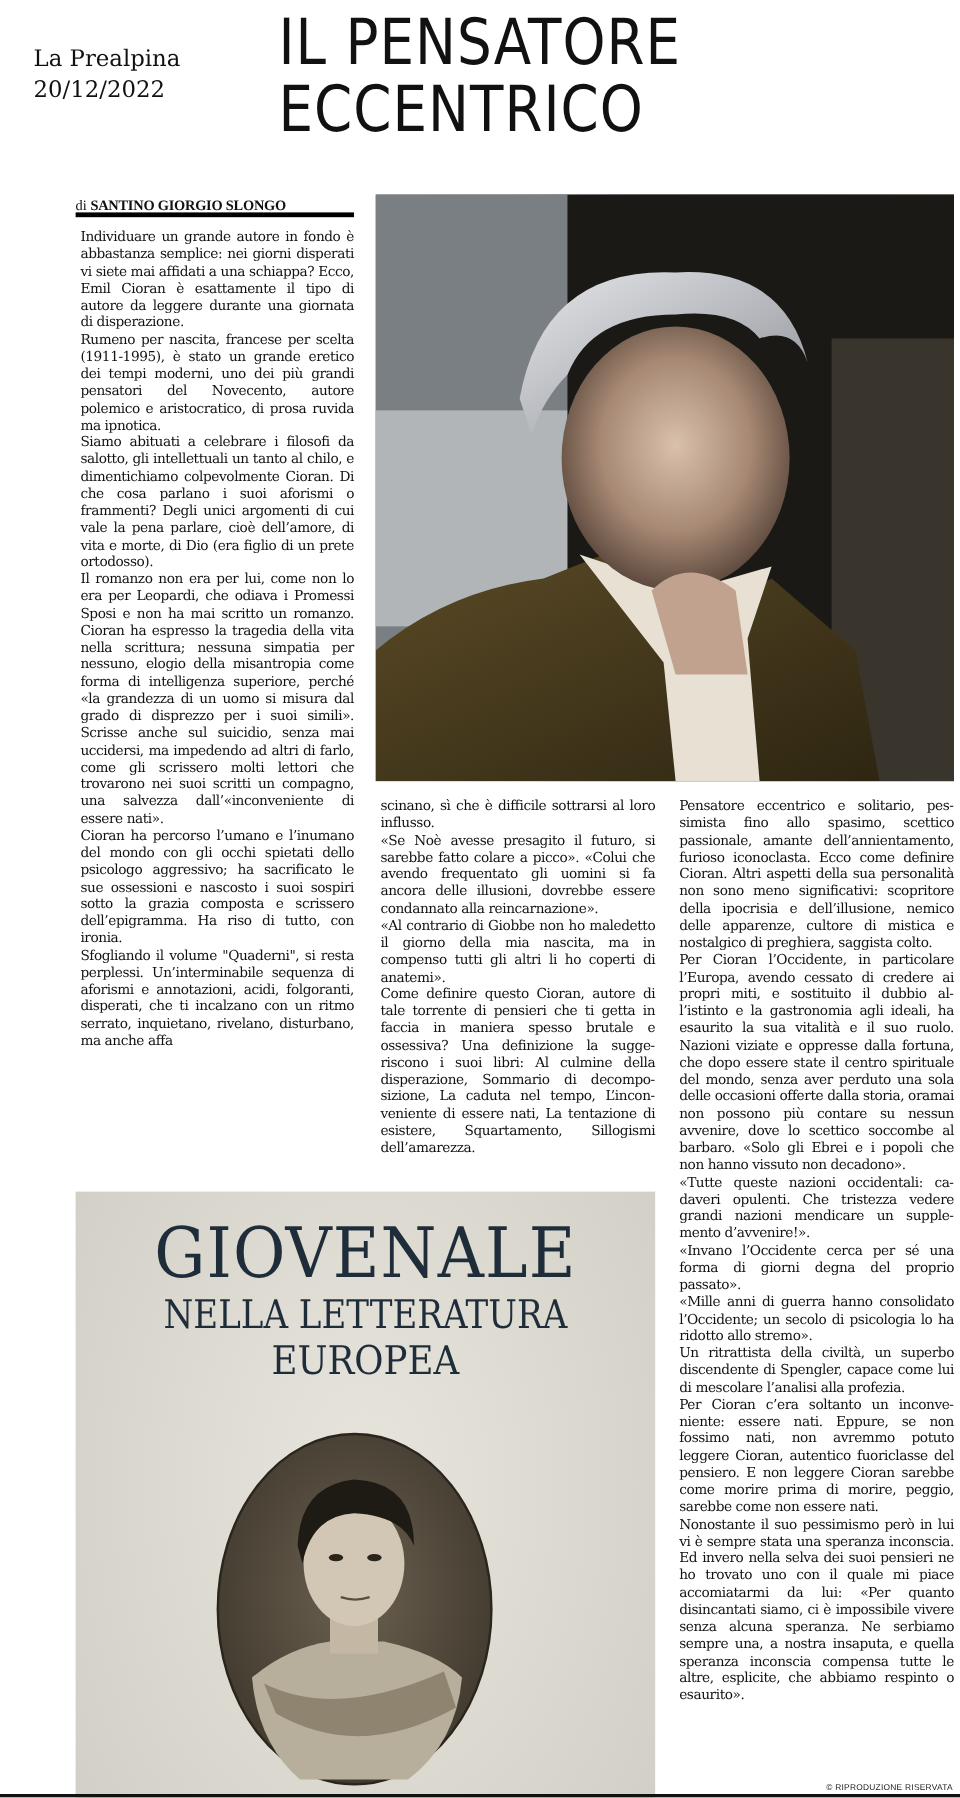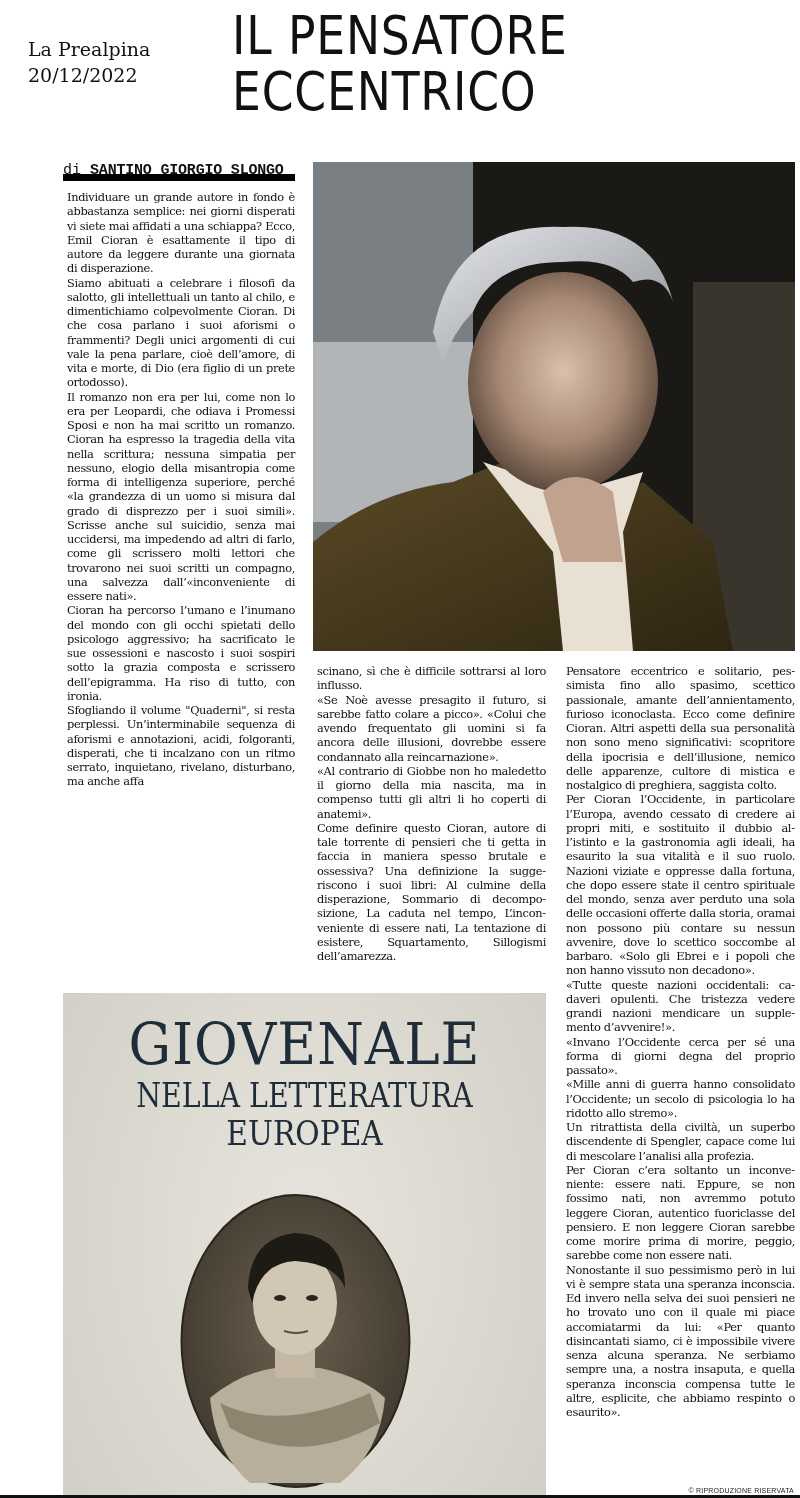--- a/index.html
+++ b/index.html
@@ -6,21 +6,21 @@
   html, body { width: 800px; height: 1498px; background: #ffffff; overflow: hidden; }
   body { position: relative; font-family: "DejaVu Serif", serif; color: #1a1a1a; }
 
   .source { position: absolute; left: 28px; top: 36px; width: 150px; 
     font-family: "DejaVu Serif", serif; font-size: 19px; line-height: 26px; color: #111; }
   .headline { position: absolute; left: 232px; top: 8px; width: 420px;
     font-family: "DejaVu Sans", sans-serif; font-weight: 400; font-size: 53px; line-height: 56px;
     letter-spacing: 1px; color: #111; transform: scaleX(0.86); transform-origin: left top; }
 
   .byline { position: absolute; left: 63px; top: 163px; width: 232px; height: 18px;
-    border-bottom: 7px solid #000000; font-family: Liberation Mono, monospace; font-size: 15px;
+    border-bottom: 4px solid #000000; font-family: Liberation Serif, serif; font-size: 12px;
     line-height: 16px; color: #111; white-space: nowrap; }
   .byline .di { font-weight: 400; }
   .byline .author { font-weight: 700; letter-spacing: -0.2px; }
 
   .col { position: absolute; font-family: "DejaVu Serif", serif; font-size: 11.4px;
     line-height: 14.25px; text-align: justify; color: #111; hyphens: manual; letter-spacing: -0.35px; }
   .col p { margin: 0 0 0 4px; }
   .col1 { left: 63px; top: 190px; width: 232px; }
   .col2 { left: 313px; top: 664px; width: 233px; }
   .col3 { left: 562px; top: 664px; width: 233px; }
@@ -56,20 +56,21 @@
   <div>ECCENTRICO</div>
 </h1>
 
 <div class="byline">
   <span class="di">di</span>
   <span class="author">SANTINO GIORGIO SLONGO</span>
 </div>
 
 <div class="col col1">
   <p>Individuare un grande autore in fon­do è abbastanza semplice: nei giorni disperati vi siete mai affidati a una schiappa? Ecco, Emil Cioran è esatta­mente il tipo di autore da leggere du­rante una giornata di disperazione.</p>
+  <p>Rumeno per nascita, francese per scelta (1911-1995), è stato un grande eretico dei tempi moderni, uno dei più grandi pensatori del Novecento, autore polemico e aristocratico, di prosa ruvida ma ipnotica.</p>
   <p>Siamo abituati a celebrare i filosofi da salotto, gli intellettuali un tanto al chi­lo, e dimentichiamo colpevolmente Cioran. Di che cosa parlano i suoi afo­rismi o frammenti? Degli unici argo­menti di cui vale la pena parlare, cioè dell’amore, di vita e morte, di Dio (era figlio di un prete ortodosso).</p>
   <p>Il romanzo non era per lui, come non lo era per Leopardi, che odiava i Pro­messi Sposi e non ha mai scritto un romanzo. Cioran ha espresso la trage­dia della vita nella scrittura; nessuna simpatia per nessuno, elogio della mi­santropia come forma di intelligenza superiore, perché «la grandezza di un uomo si misura dal grado di disprezzo per i suoi simili». Scrisse anche sul suicidio, senza mai uccidersi, ma im­pedendo ad altri di farlo, come gli scrissero molti lettori che trovarono nei suoi scritti un compagno, una sal­vezza dall’«inconveniente di essere nati».</p>
   <p>Cioran ha percorso l’umano e l’inu­mano del mondo con gli occhi spietati dello psicologo aggressivo; ha sacri­ficato le sue ossessioni e nascosto i suoi sospiri sotto la grazia composta e scrissero dell’epigramma. Ha riso di tutto, con ironia.</p>
   <p>Sfogliando il volume "Quaderni", si resta perplessi. Un’interminabile se­quenza di aforismi e annotazioni, aci­di, folgoranti, disperati, che ti incalza­no con un ritmo serrato, inquietano, rivelano, disturbano, ma anche affa­</p>
 </div>
 
 <div class="photo">
   <svg viewBox="0 0 482 489" preserveAspectRatio="none">
     <defs>
       <radialGradient id="face" cx="50%" cy="45%" r="55%">

